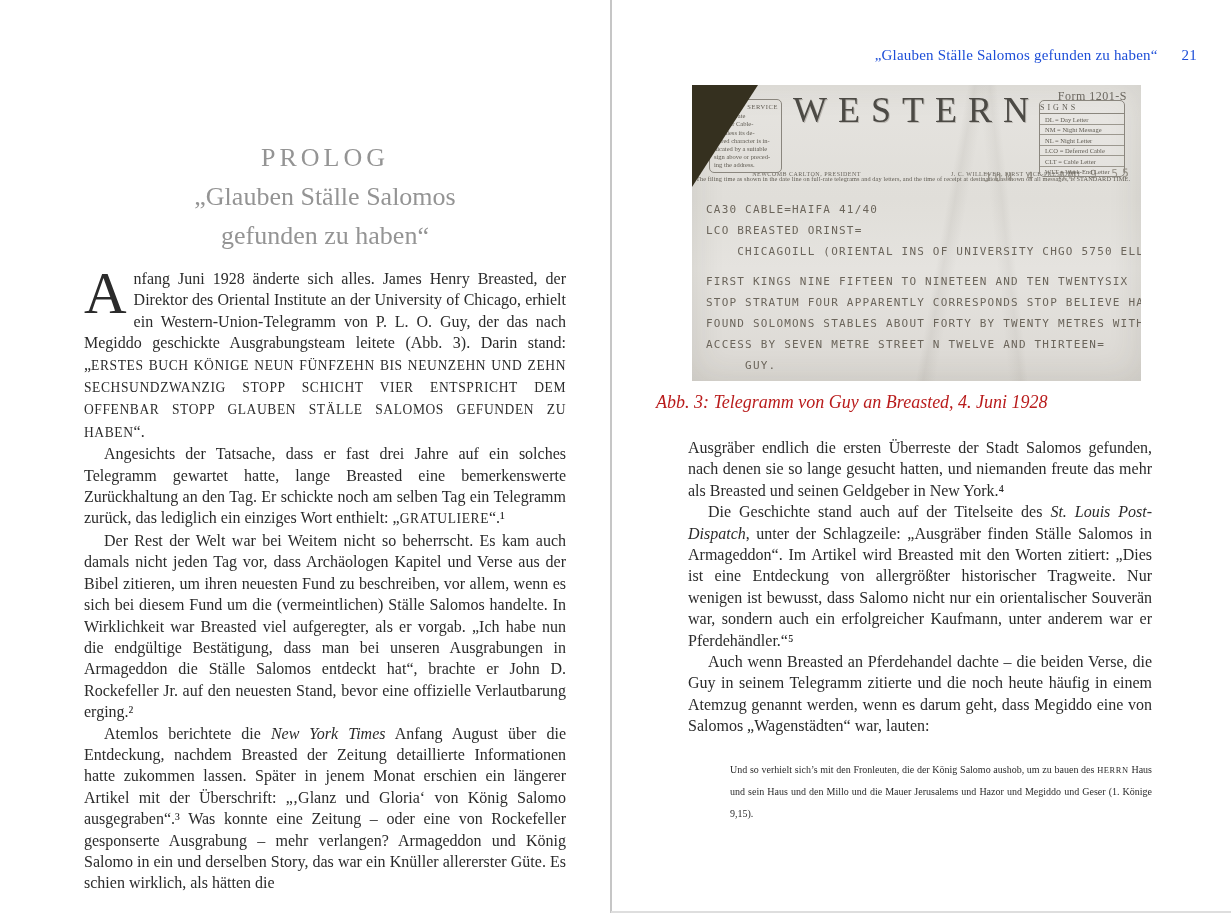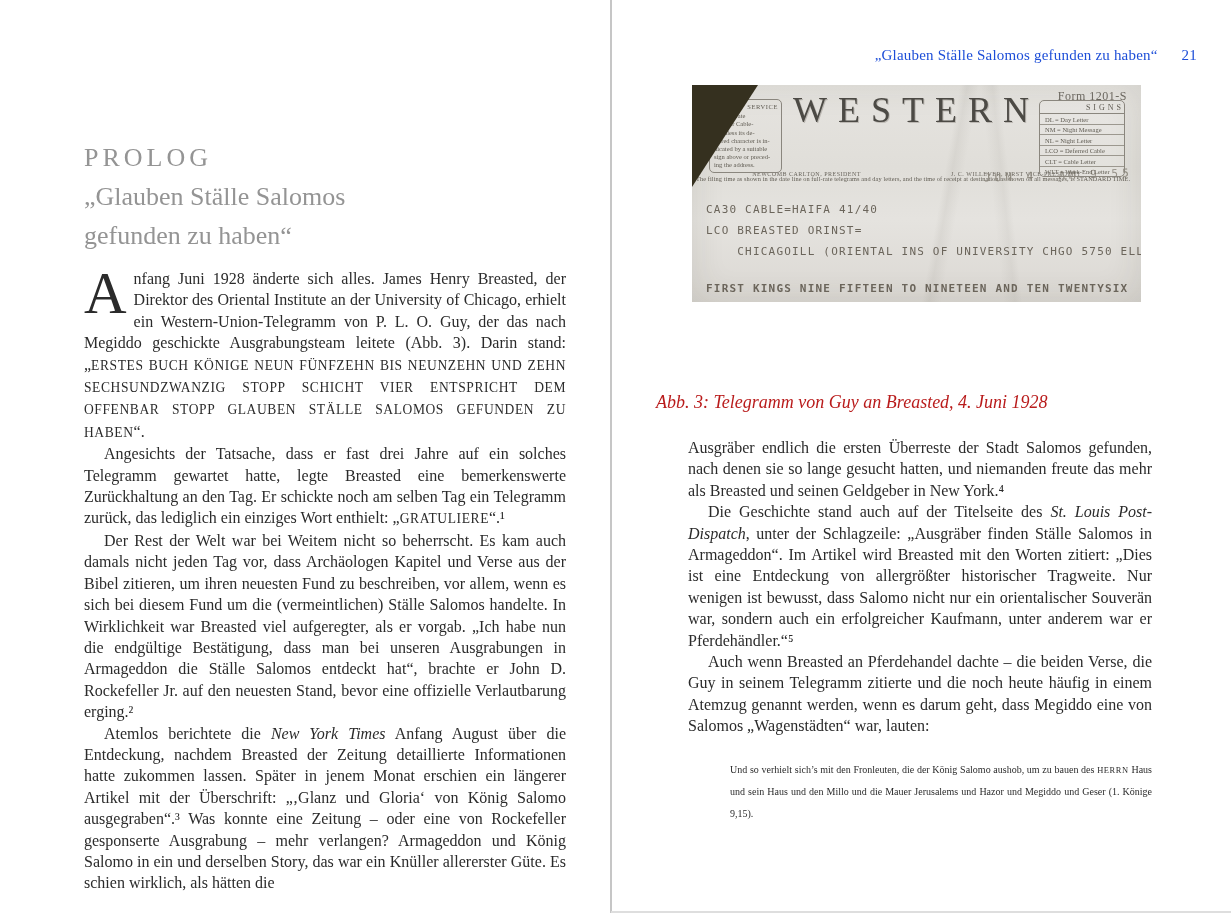--- a/index.html
+++ b/index.html
@@ -16,21 +16,21 @@
     background:#c6c6c6;
   }
   .page-bottom-edge {
     position:absolute; left:611px; right:0; bottom:0; height:2px;
     background:#dedede;
   }
 
   
   .prolog-title {
     position:absolute; left:84px; top:138px; width:482px;
-    text-align:left; color:#949494;
+    text-align:center; color:#949494;
     font-size:26px; line-height:39px;
   }
   .prolog-title .t1 { letter-spacing:4px; }
 
   .body-text {
     text-align:justify;
     font-size:16px; line-height:21.4px;
     color:#2b2b2b;
   }
   .body-left { position:absolute; left:84px; top:268px; width:482px; }
@@ -56,21 +56,21 @@
   
   .block-quote {
     margin:22px 0 0 42px;
     width:422px;
     font-size:10px; line-height:21.4px;
     text-align:justify;
   }
 
   
   .telegram {
-    position:absolute; left:692px; top:85px; width:449px; height:217px;
+    position:absolute; left:692px; top:85px; width:449px; height:296px;
     background:
       linear-gradient(100deg, rgba(0,0,0,0) 55%, rgba(90,85,75,0.07) 56.5%, rgba(0,0,0,0) 59%),
       linear-gradient(264deg, rgba(0,0,0,0) 30%, rgba(90,85,75,0.06) 31.5%, rgba(0,0,0,0) 34%),
       linear-gradient(180deg, #e6e4e0 0%, #e0ded9 38%, #e5e3df 62%, #dbd8d3 100%);
     box-shadow: inset 0 0 34px rgba(60,55,45,0.12);
     overflow:hidden;
   }
   .fold-corner {
     position:absolute; left:0; top:0; width:0; height:0; z-index:5;
     border-top:102px solid #35301f;
@@ -100,21 +100,21 @@
     position:absolute; right:14px; top:4px;
     font-size:12px; color:#6a665e; letter-spacing:0.5px;
   }
   .signs-box {
     position:absolute; right:16px; top:15px; width:84px;
     border:1px solid #8a867e; border-radius:5px;
     font-size:6.5px; color:#5f5b52; overflow:hidden; z-index:2;
     background:rgba(255,255,255,0.12);
   }
   .signs-title {
-    text-align:right; font-size:8px; letter-spacing:3px;
+    text-align:left; font-size:8px; letter-spacing:3px;
     padding:2px 0 1px 0; border-bottom:1px solid #8a867e;
   }
   .signs-box .entries div {
     padding:1.5px 0 1px 5px;
     border-bottom:1px solid #9c988f;
   }
   .signs-box .entries div:last-child { border-bottom:none; }
   .fine-print {
     position:absolute; left:4px; top:90px; width:441px;
     font-size:6.3px; letter-spacing:0.1px; color:#5f5b52;
@@ -130,21 +130,21 @@
     font-family:"DejaVu Sans Mono","Liberation Mono",monospace;
     font-size:11px; color:#8a857b; letter-spacing:4px;
     transform:rotate(-2deg); z-index:1; white-space:pre;
   }
   .message {
     position:absolute; left:14px; top:114px; width:430px;
     font-family:"DejaVu Sans Mono","Liberation Mono",monospace;
     font-size:11px; line-height:21px; letter-spacing:1.2px;
     color:#6b655b; white-space:pre; z-index:1;
   }
-  .message div:nth-child(4) { margin-top:16px;font-weight:bold; }
+  .message div:nth-child(4) { margin-top:9px; }
 
   .figure-caption {
     position:absolute; left:656px; top:392px; width:460px;
     font-style:italic; font-size:18px; color:#b91c1c;
   }
 </style>
 </head>
 <body>
 
 <div class="page-divider"></div>
@@ -153,21 +153,21 @@
 <div>
 
   <div class="prolog-title">
     <div class="t1">PROLOG</div>
     <div class="t2">„Glauben Ställe Salomos</div>
     <div class="t3">gefunden zu haben“</div>
   </div>
 
   <div class="body-text body-left">
     <p><span class="dropcap">A</span><span><span>nfang Juni 1928 änderte sich alles. James Henry Breasted, der Direktor des Oriental Institute an der University of Chicago, erhielt ein Western-Union-Telegramm von P. L. O. Guy, der das nach Megiddo geschickte Ausgrabungsteam leitete (Abb. 3). Darin stand: „</span><span class="run-caps">ERSTES BUCH KÖNIGE NEUN FÜNFZEHN BIS NEUNZEHN UND ZEHN SECHSUNDZWANZIG STOPP SCHICHT VIER ENTSPRICHT DEM OFFENBAR STOPP GLAUBEN STÄLLE SALOMOS GEFUNDEN ZU HABEN</span><span>“.</span></span></p>
-    <p class="indent"><span>Angesichts der Tatsache, dass er fast drei Jahre auf ein solches Telegramm gewartet hatte, legte Breasted eine bemerkenswerte Zurückhaltung an den Tag. Er schickte noch am selben Tag ein Telegramm zurück, das lediglich ein einziges Wort enthielt: „</span><span class="run-caps">GRATULIERE</span><span>“.¹</span></p>
+    <p class="indent"><span>Angesichts der Tatsache, dass er fast drei Jahre auf ein solches Telegramm gewartet hatte, lange Breasted eine bemerkenswerte Zurückhaltung an den Tag. Er schickte noch am selben Tag ein Telegramm zurück, das lediglich ein einziges Wort enthielt: „</span><span class="run-caps">GRATULIERE</span><span>“.¹</span></p>
     <p class="indent"><span>Der Rest der Welt war bei Weitem nicht so beherrscht. Es kam auch damals nicht jeden Tag vor, dass Archäologen Kapitel und Verse aus der Bibel zitieren, um ihren neuesten Fund zu beschreiben, vor allem, wenn es sich bei diesem Fund um die (vermeintlichen) Ställe Salomos handelte. In Wirklichkeit war Breasted viel aufgeregter, als er vorgab. „Ich habe nun die endgültige Bestätigung, dass man bei unseren Ausgrabungen in Armageddon die Ställe Salomos entdeckt hat“, brachte er John D. Rockefeller Jr. auf den neuesten Stand, bevor eine offizielle Verlautbarung erging.²</span></p>
     <p class="indent"><span>Atemlos berichtete die </span><span class="run-i">New York Times</span><span> Anfang August über die Entdeckung, nachdem Breasted der Zeitung detaillierte Informationen hatte zukommen lassen. Später in jenem Monat erschien ein längerer Artikel mit der Überschrift: „‚Glanz und Gloria‘ von König Salomo ausgegraben“.³ Was konnte eine Zeitung – oder eine von Rockefeller gesponserte Ausgrabung – mehr verlangen? Armageddon und König Salomo in ein und derselben Story, das war ein Knüller allererster Güte. Es schien wirklich, als hätten die</span></p>
   </div>
 
 </div>
 
 <div>
 
   <div class="running-head">
     <span>„Glauben Ställe Salomos gefunden zu haben“</span><span class="pagenum">21</span>

